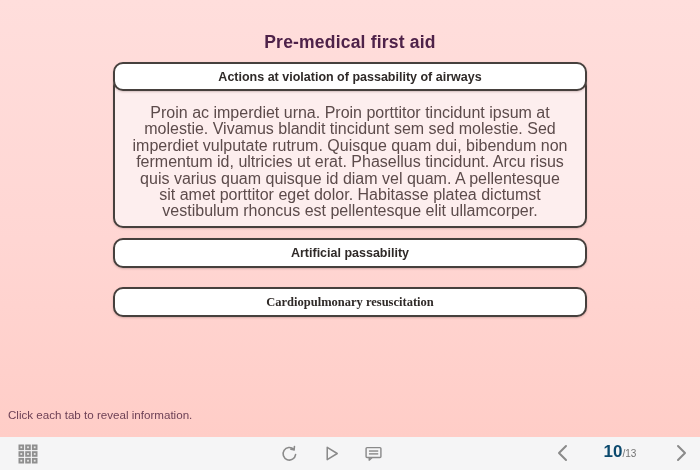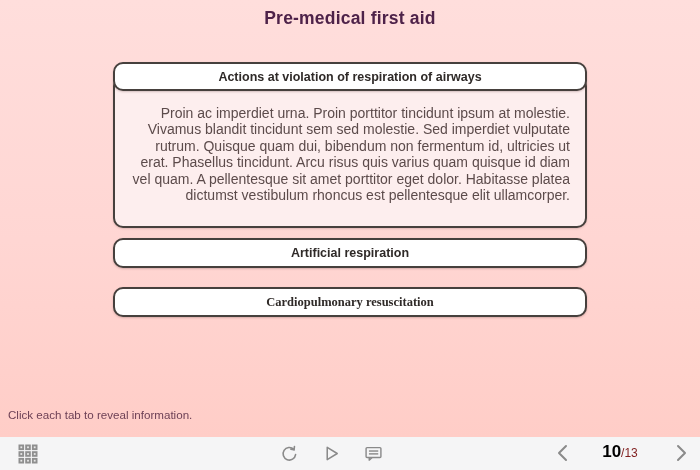--- a/index.html
+++ b/index.html
@@ -18,21 +18,21 @@
   }
   .slide {
     position: absolute;
     left: 0; top: 0;
     width: 700px;
     height: 437px;
     background: linear-gradient(180deg, #ffdedc 0%, #ffd6d3 55%, #ffcdc7 100%);
   }
   .title {
     position: absolute;
-    top: 8px;
+    top: 32px;
     left: 0;
     width: 100%;
     margin: 0;
     text-align: center;
     font-size: 17.5px;
     font-weight: bold;
     color: #4e2249;
     letter-spacing: 0.2px;
   }
   .tab {
@@ -66,24 +66,24 @@
     box-sizing: border-box;
     background: #fdeeee;
     border: 2px solid #46403d;
     border-radius: 10px;
     z-index: 1;
     box-shadow: 0 1px 2px rgba(90, 50, 50, 0.2);
   }
   .panel-text {
     margin: 0;
     padding: 27px 15px 0 15px;
-    font-size: 14px;
+    font-size: 16px;
     line-height: 16.4px;
     color: #5c4b4b;
-    text-align: right;
+    text-align: center;
   }
   .instruction {
     position: absolute;
     top: 400px;
     left: 0;
     width: 100%;
     margin: 8px;
     text-align: left;
     font-size: 11.6px;
     color: #6e4156;
@@ -119,38 +119,38 @@
   .btn-next    { left: 670px; }
   .page-indicator {
     position: absolute;
     left: 585px;
     top: 5px;
     width: 70px;
     text-align: center;
     color: #737373;
     white-space: nowrap;
   }
-  .page-current { font-size: 17px; font-weight: bold; color: #000000; }
-  .page-total   { font-size: 12px; color: #7f1d1d; }
+  .page-current { font-size: 17px; font-weight: bold; color: #0c4a6e; }
+  .page-total   { font-size: 10px; color: #737373; }
 </style>
 </head>
 <body>
 
 <div class="stage">
 
   <div class="slide">
 
     <h1 class="title">Pre-medical first aid</h1>
 
     <div class="panel">
       <p class="panel-text">Proin ac imperdiet urna. Proin porttitor tincidunt ipsum at molestie. Vivamus blandit tincidunt sem sed molestie. Sed imperdiet vulputate rutrum. Quisque quam dui, bibendum non fermentum id, ultricies ut erat. Phasellus tincidunt. Arcu risus quis varius quam quisque id diam vel quam. A pellentesque sit amet porttitor eget dolor. Habitasse platea dictumst vestibulum rhoncus est pellentesque elit ullamcorper.</p>
     </div>
-    <button class="tab tab-airways">Actions at violation of respiration of airways</button>
-
-    <button class="tab tab-artific">Artificial respiration</button>
+    <button class="tab tab-airways">Actions at violation of passability of airways</button>
+
+    <button class="tab tab-artific">Artificial passability</button>
     <button class="tab tab-cardio">Cardiopulmonary resuscitation</button>
 
     <p class="instruction">Click each tab to reveal information.</p>
   </div>
 
   <div class="toolbar">
 
     <button class="icon-btn btn-grid" title="">
       <span>
         <svg width="20" height="20" viewBox="0 0 20 20">

